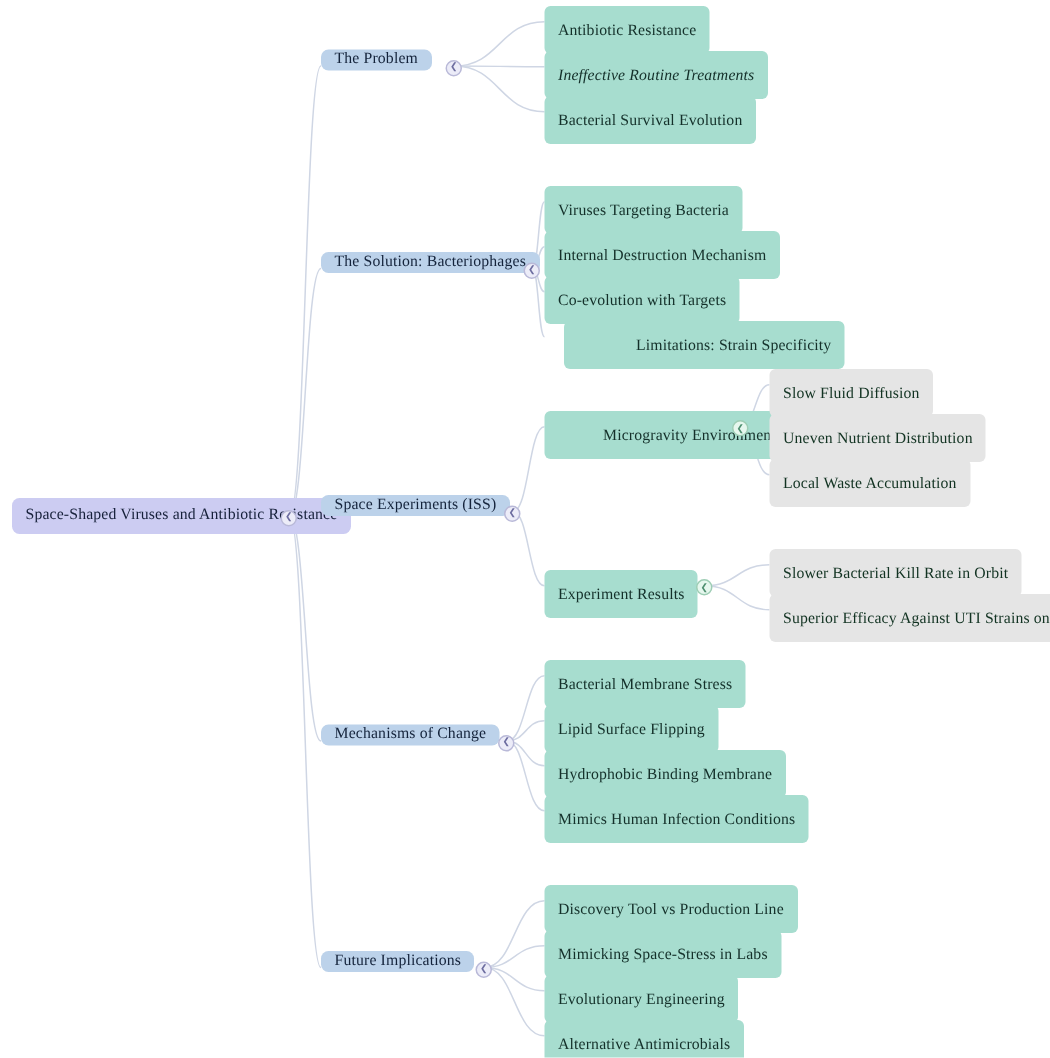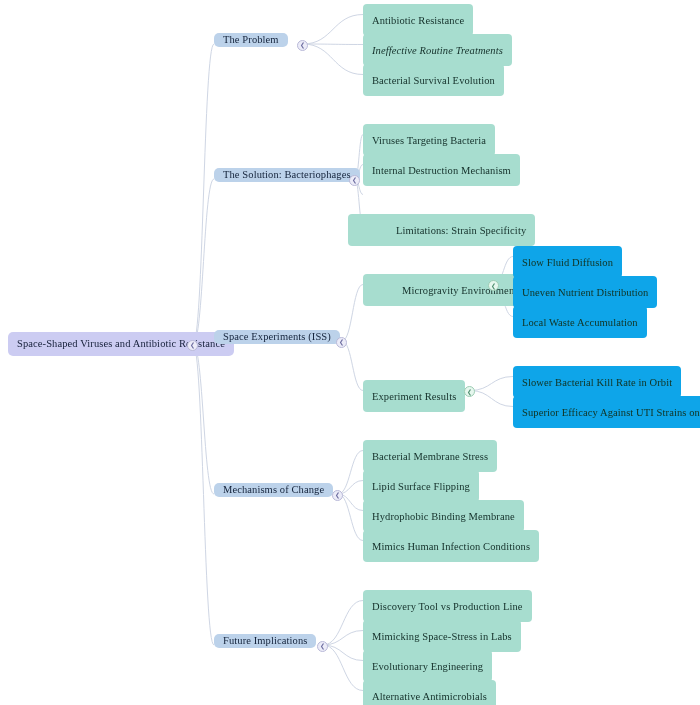--- a/index.html
+++ b/index.html
@@ -54,21 +54,21 @@
     color: #14233b;
     height: 14px;
     line-height: 22px;
     border-radius: 5px;
   }
   .node.lvl2 {
     background: #a7ddcf;
     color: #14302a;
   }
   .node.lvl3 {
-    background: #0ea5e9;
+    background: #e5e5e5;
     color: #123322;
   }
   .toggle {
     position: absolute;
     width: 9px;
     height: 9px;
     border-radius: 50%;
     background: #ececf8;
     border: 1px solid #b9b9d8;
     display: flex;
@@ -122,21 +122,22 @@
     <div class="toggle" style="left: 187px; top: 339.5px;">❮</div>
     <div class="node lvl1" style="left: 214px; top: 33px; min-width: 62px;">The Problem</div>
     <div class="toggle" style="left: 297px; top: 39.5px;">❮</div>
     <div class="node lvl2" style="left: 363px; top: 4px; min-width: 85px;">Antibiotic Resistance</div>
     <div class="node lvl2" style="left: 363px; top: 34px; min-width: 118px; font-style: italic;">Ineffective Routine Treatments</div>
     <div class="node lvl2" style="left: 363px; top: 64px; min-width: 108px;">Bacterial Survival Evolution</div>
     <div class="node lvl1" style="left: 214px; top: 168px; min-width: 114px;">The Solution: Bacteriophages</div>
     <div class="toggle" style="left: 349px; top: 174.5px;">❮</div>
     <div class="node lvl2" style="left: 363px; top: 124px; min-width: 100px;">Viruses Targeting Bacteria</div>
     <div class="node lvl2" style="left: 363px; top: 154px; min-width: 124px;">Internal Destruction Mechanism</div>
-    <div class="node lvl2" style="left: 348px; top: 214px; min-width: 113px; padding-left: 48px;">Limitations: Strain Specificity</div>
+    <div class="node lvl2" style="left: 363px; top: 184px; min-width: 99px;">Co-evolution with Targets</div>
+    <div class="node lvl2" style="left: 376px; top: 214px; min-width: 113px; padding-left: 48px;">Limitations: Strain Specificity</div>
     <div class="node lvl1" style="left: 214px; top: 330px; min-width: 101px;">Space Experiments (ISS)</div>
     <div class="toggle" style="left: 336px; top: 336.5px;">❮</div>
     <div class="node lvl2" style="left: 363px; top: 274px; min-width: 104px; padding-left: 39px;">Microgravity Environment</div>
     <div class="toggle green" style="left: 488px; top: 280px;">❮</div>
     <div class="node lvl3" style="left: 513px; top: 246px; min-width: 81px;">Slow Fluid Diffusion</div>
     <div class="node lvl3" style="left: 513px; top: 276px; min-width: 115px;">Uneven Nutrient Distribution</div>
     <div class="node lvl3" style="left: 513px; top: 306px; min-width: 108px;">Local Waste Accumulation</div>
     <div class="node lvl2" style="left: 363px; top: 380px; min-width: 80px;">Experiment Results</div>
     <div class="toggle green" style="left: 464px; top: 386px;">❮</div>
     <div class="node lvl3" style="left: 513px; top: 366px; min-width: 129px;">Slower Bacterial Kill Rate in Orbit</div>

